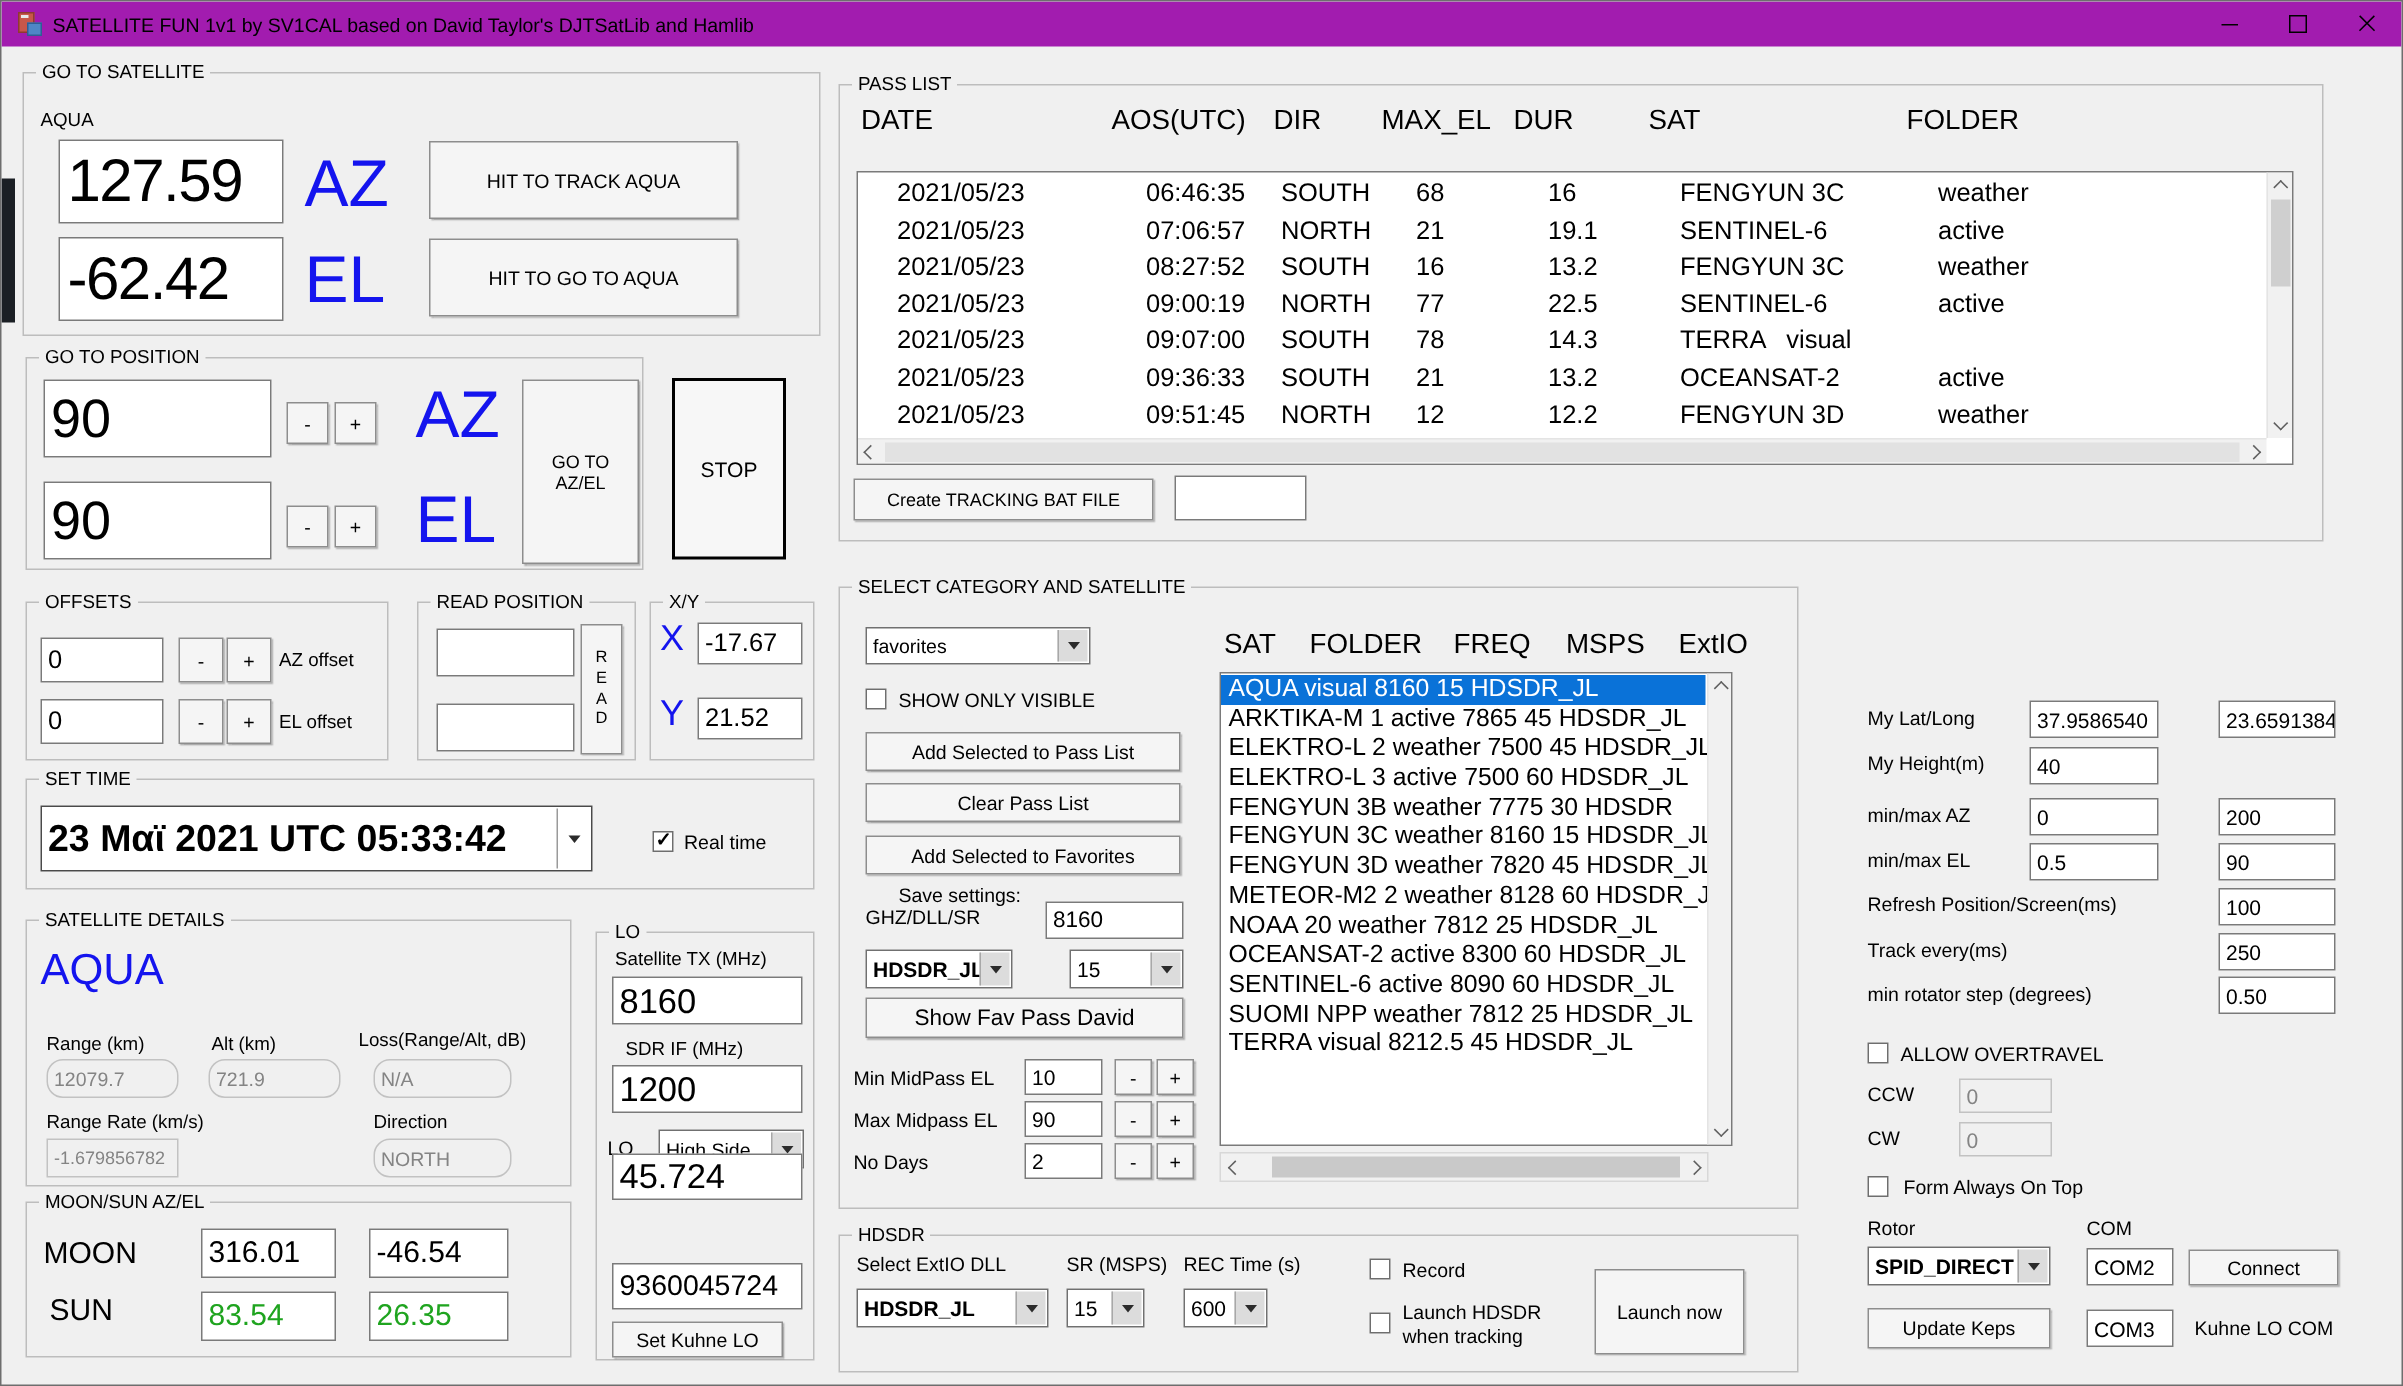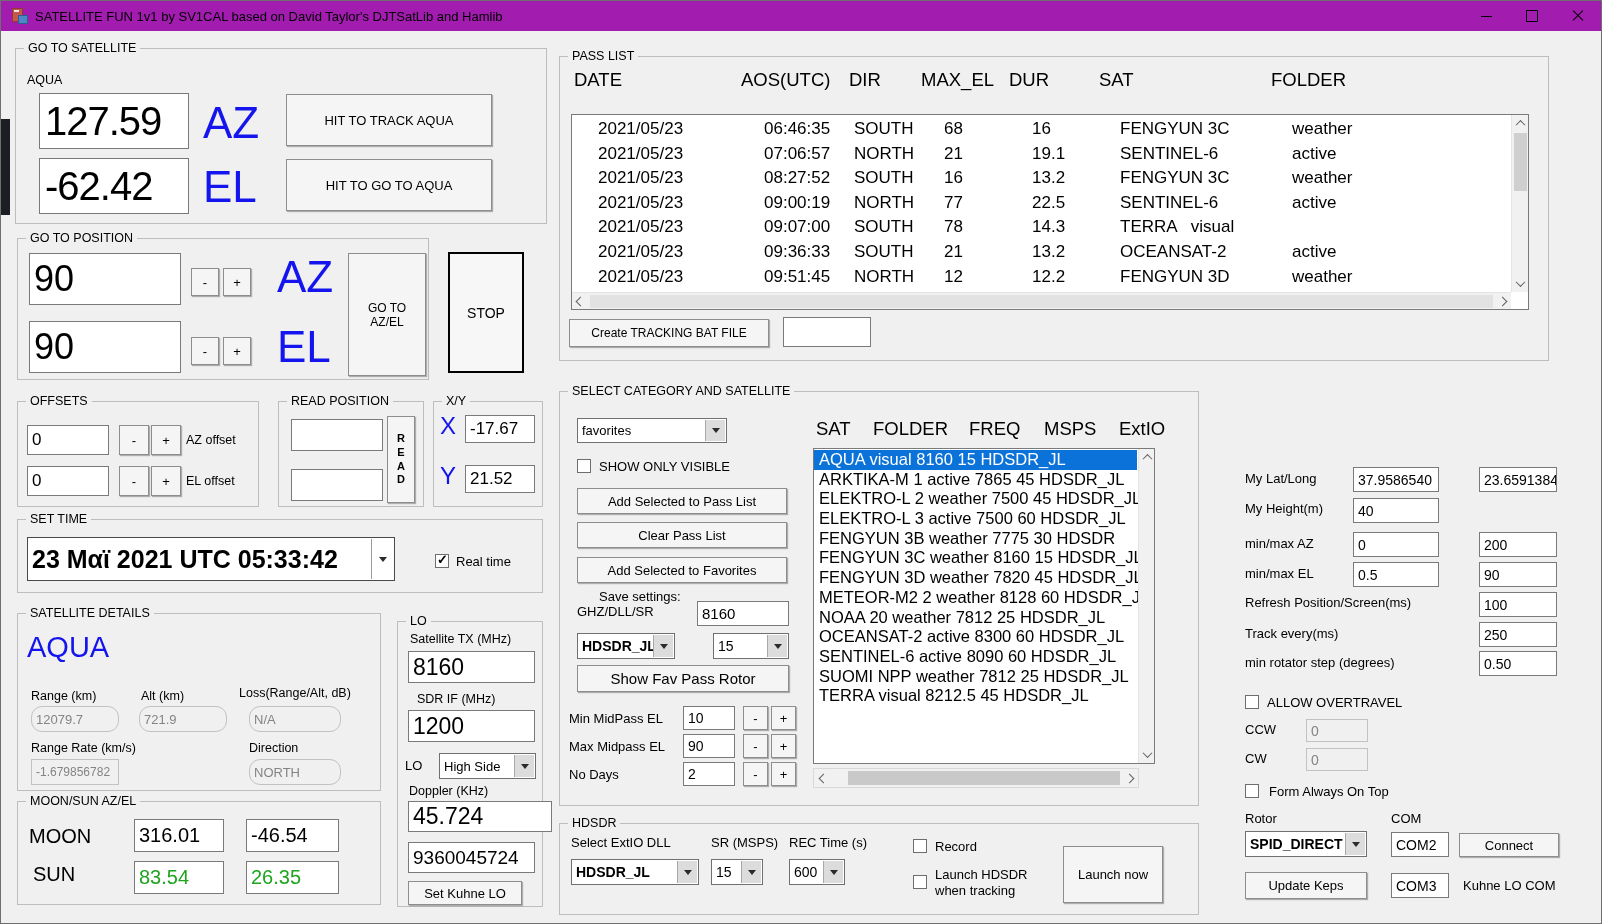--- a/index.html
+++ b/index.html
@@ -30,21 +30,21 @@
   .fld.num22{font-size:23px;}
   .fld.num19{font-size:19px;}
   .fld.num20{font-size:20px;}
   .fld.num17{font-size:17px;}
   .fld.num15{font-size:15px;}
   .fld.num14{font-size:14px;}
   .fld.dis{background:#f0f0f0;color:#848484;border-color:#c2c2c2;}
   .bluelbl{position:absolute;color:#1414ee;line-height:1;}
   .btn{position:absolute;background:#f5f5f5;border:1px solid #8d8d8d;box-shadow:1px 1px 1px rgba(0,0,0,.28);
        display:flex;flex-direction:column;align-items:center;justify-content:center;font-size:13px;box-sizing:border-box;text-align:center;}
-  .btn.vert{padding:0 7px;word-break:break-all;line-height:1.25;font-size:11px;font-weight:bold;}
+  .btn.vert{padding:0 7px;word-break:break-all;line-height:1.25;font-size:11px;}
   .combo{position:absolute;background:#fff;border:1px solid #707070;box-sizing:border-box;display:flex;align-items:center;padding:0 22px 0 4px;font-size:13px;white-space:nowrap;overflow:hidden;}
   .combo .dd{position:absolute;right:1px;top:1px;bottom:1px;width:19px;background:#dcdcdc;border-left:1px solid #a8a8a8;display:flex;align-items:center;justify-content:center;}
   .tri-d{width:0;height:0;border-left:4px solid transparent;border-right:4px solid transparent;border-top:5px solid #2b2b2b;}
   .cb{position:absolute;width:14px;height:14px;background:#fff;border:1px solid #6e6e6e;box-sizing:border-box;}
   .cb.checked::after{content:"✓";position:absolute;left:1px;top:-3px;font-size:13px;font-weight:bold;}
   .cb-lbl{position:absolute;font-size:13px;white-space:nowrap;}
   
   .listbox{position:absolute;background:#fff;border:1px solid #7a7a7a;box-sizing:border-box;overflow:hidden;}
   .hdr{position:absolute;font-size:18.5px;white-space:nowrap;}
   .plrow{position:relative;height:24.6px;font-size:17px;margin-left:20px;}
@@ -190,21 +190,21 @@
   <span class="lbl" style="left:416px;top:691px;">SDR IF (MHz)</span>
   <div class="fld num22" style="left:407px;top:709px;width:127px;height:32px;">1200</div>
   <span class="lbl" style="left:404px;top:757px;font-size:13px;">LO</span>
   <div class="combo" style="left:438px;top:752px;width:97px;height:26px;">
     <span>High Side</span>
     <span class="dd">
         <span class="tri-d"></span>
       </span>
   </div>
   <span class="lbl" style="left:408px;top:783px;">Doppler (KHz)</span>
-  <div class="fld num22" style="left:407px;top:800px;width:144px;height:31px;">45.724</div>
+  <div class="fld num22" style="left:407px;top:768px;width:127px;height:31px;">45.724</div>
   <div class="fld num19" style="left:407px;top:841px;width:127px;height:31px;">9360045724</div>
   <div class="btn" style="left:407px;top:880px;width:114px;height:24px;">Set Kuhne LO</div>
 
   <div class="group" style="left:558px;top:55px;width:990px;height:305px;">
     <span class="glabel">PASS LIST</span>
   </div>
   <span class="hdr" style="left:573px;top:68px;">DATE</span>
   <span class="hdr" style="left:740px;top:68px;">AOS(UTC)</span>
   <span class="hdr" style="left:848px;top:68px;">DIR</span>
   <span class="hdr" style="left:920px;top:68px;">MAX_EL</span>
@@ -323,21 +323,21 @@
     <span class="dd">
         <span class="tri-d"></span>
       </span>
   </div>
   <div class="combo" style="left:712px;top:632px;width:76px;height:26px;font-size:14px;">
     <span>15</span>
     <span class="dd">
         <span class="tri-d"></span>
       </span>
   </div>
-  <div class="btn s15" style="left:576px;top:664px;width:212px;height:27px;">Show Fav Pass Rotor</div>
+  <div class="btn s15" style="left:576px;top:664px;width:212px;height:27px;">Show Fav Pass David</div>
   <span class="cb-lbl" style="left:568px;top:710px;">Min MidPass EL</span>
   <div class="fld num14" style="left:682px;top:705px;width:52px;height:24px;">10</div>
   <div class="btn" style="left:742px;top:705px;width:25px;height:24px;">-</div>
   <div class="btn" style="left:770px;top:705px;width:25px;height:24px;">+</div>
   <span class="cb-lbl" style="left:568px;top:738px;">Max Midpass EL</span>
   <div class="fld num14" style="left:682px;top:733px;width:52px;height:24px;">90</div>
   <div class="btn" style="left:742px;top:733px;width:25px;height:24px;">-</div>
   <div class="btn" style="left:770px;top:733px;width:25px;height:24px;">+</div>
   <span class="cb-lbl" style="left:568px;top:766px;">No Days</span>
   <div class="fld num14" style="left:682px;top:761px;width:52px;height:24px;">2</div>

